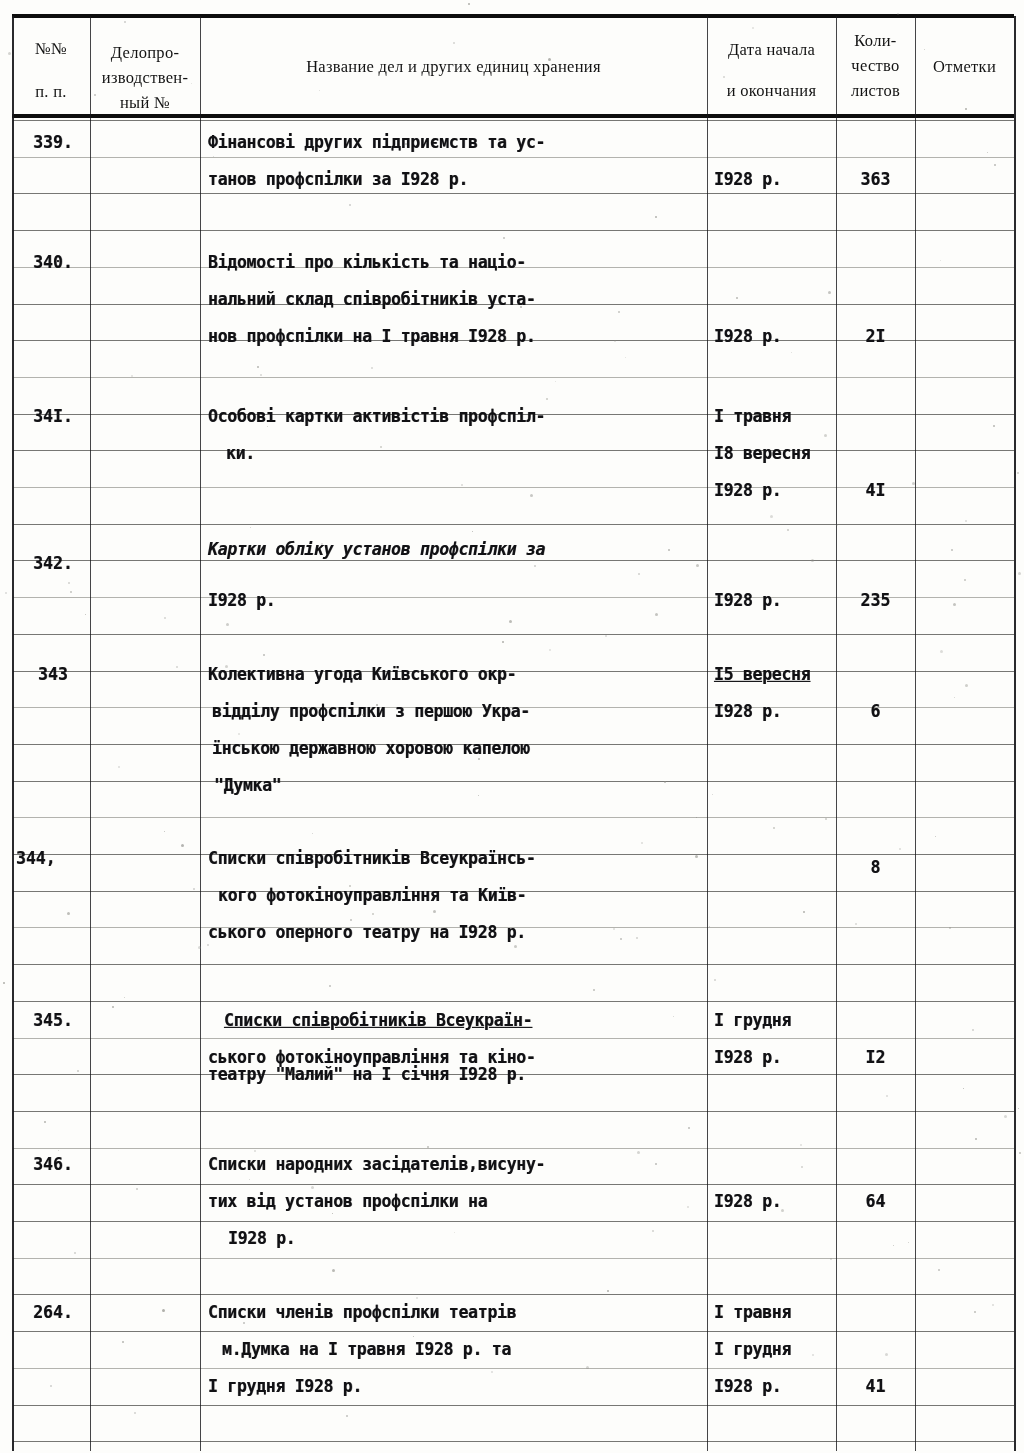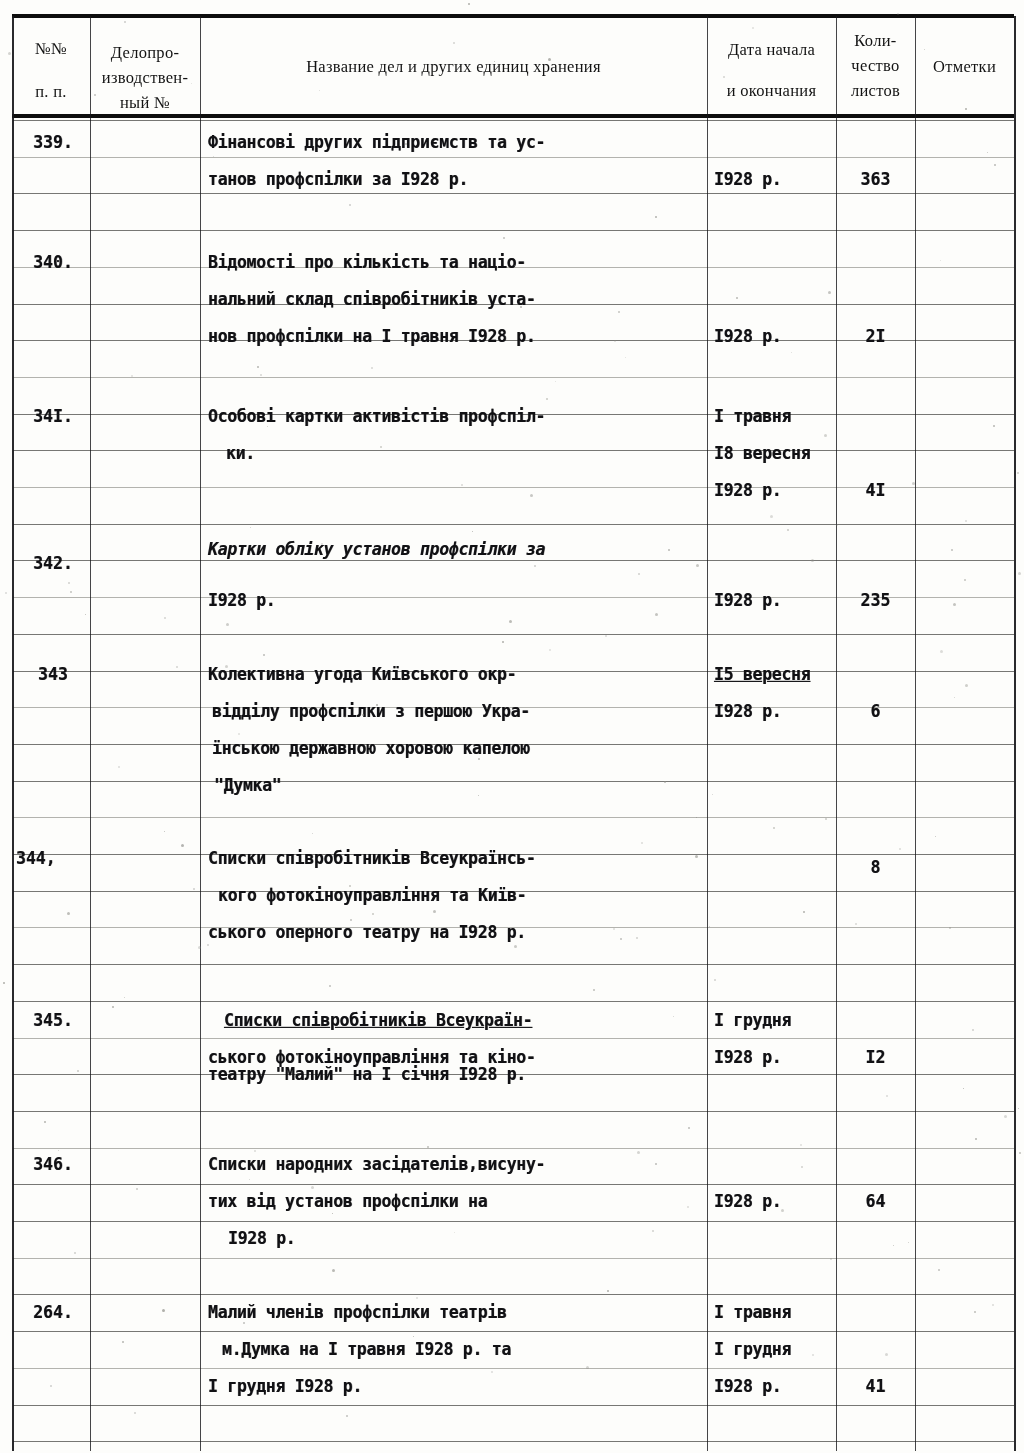--- a/index.html
+++ b/index.html
@@ -227,21 +227,21 @@
       <div class="tw num" style="left: 836px; top: 1048px; width: 79px; text-align: center;">I2</div>
       <div></div>
       <div class="tw num" style="left: 16px; top: 1155px; width: 74px; text-align: center;">346.</div>
       <div class="tw" style="left: 208px; top: 1155px;">Списки народних засідателів,висуну-</div>
       <div class="tw" style="left: 208px; top: 1192px;">тих від установ профспілки на</div>
       <div class="tw" style="left: 228px; top: 1229px;">I928 р.</div>
       <div class="tw" style="left: 714px; top: 1192px;">I928 р.</div>
       <div class="tw num" style="left: 836px; top: 1192px; width: 79px; text-align: center;">64</div>
       <div></div>
       <div class="tw num" style="left: 16px; top: 1303px; width: 74px; text-align: center;">264.</div>
-      <div class="tw" style="left: 208px; top: 1303px;">Малий членів профспілки театрів</div>
+      <div class="tw" style="left: 208px; top: 1303px;">Списки членів профспілки театрів</div>
       <div class="tw" style="left: 222px; top: 1340px;">м.Думка на I травня I928 р. та</div>
       <div class="tw" style="left: 208px; top: 1377px;">I грудня I928 р.</div>
       <div class="tw" style="left: 714px; top: 1303px;">I травня</div>
       <div class="tw" style="left: 714px; top: 1340px;">I грудня</div>
       <div class="tw" style="left: 714px; top: 1377px;">I928 р.</div>
       <div class="tw num" style="left: 836px; top: 1377px; width: 79px; text-align: center;">41</div>
     </div>
 
   <div id="noise-layer">
       <div class="speck" style="width: 2px; height: 2px; left: 238px; top: 733px; opacity: 0.26;"></div>

